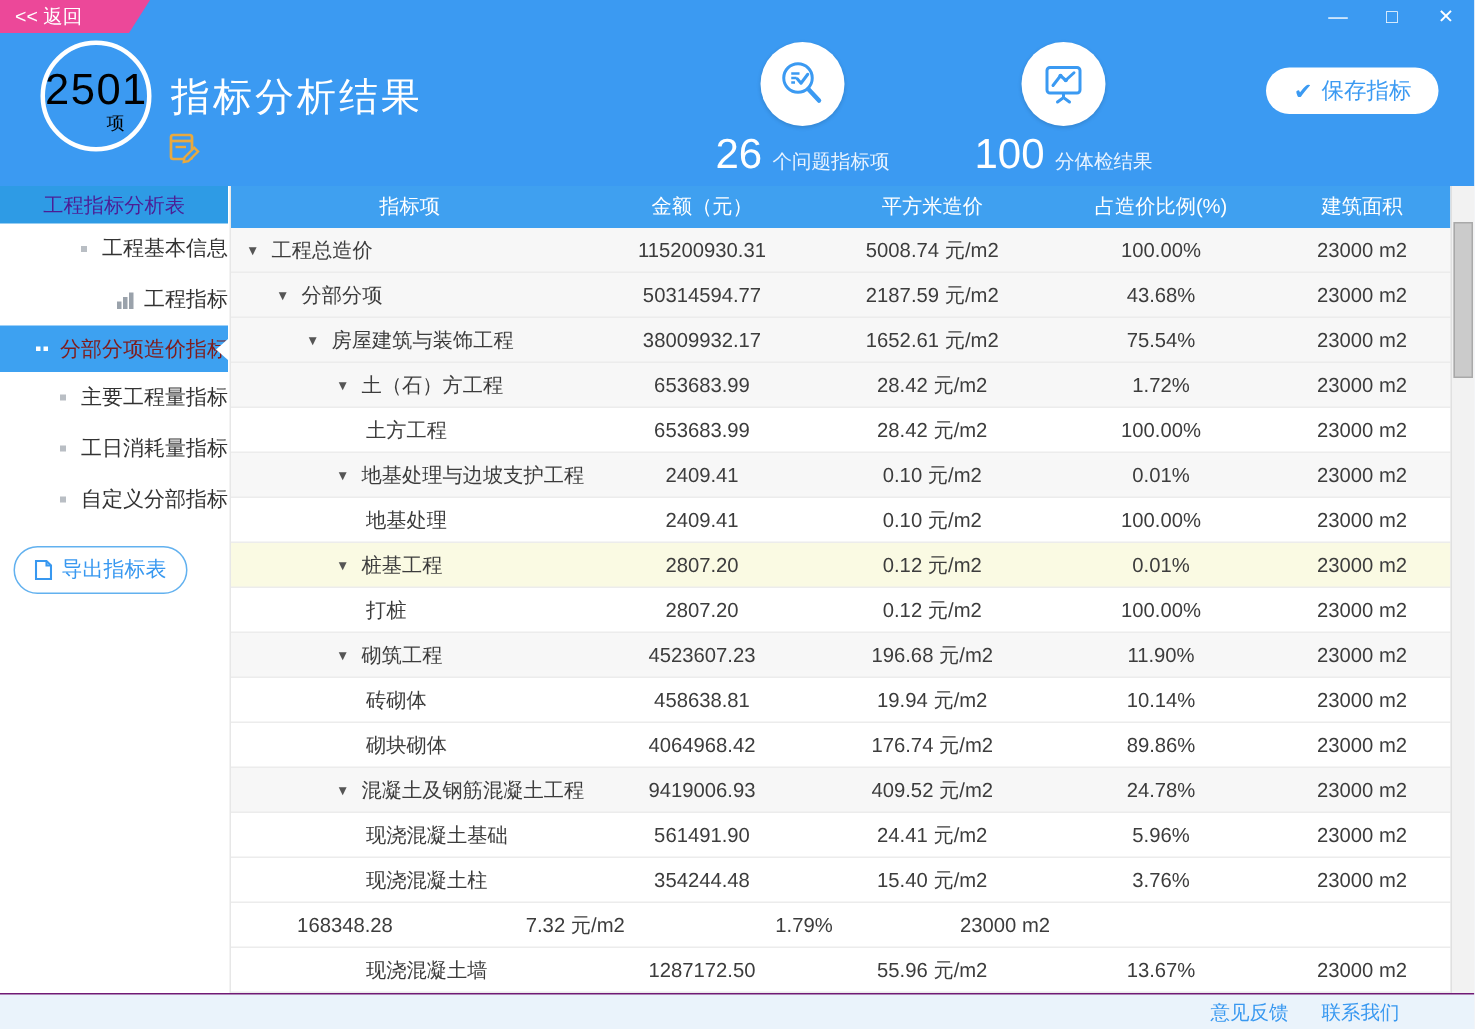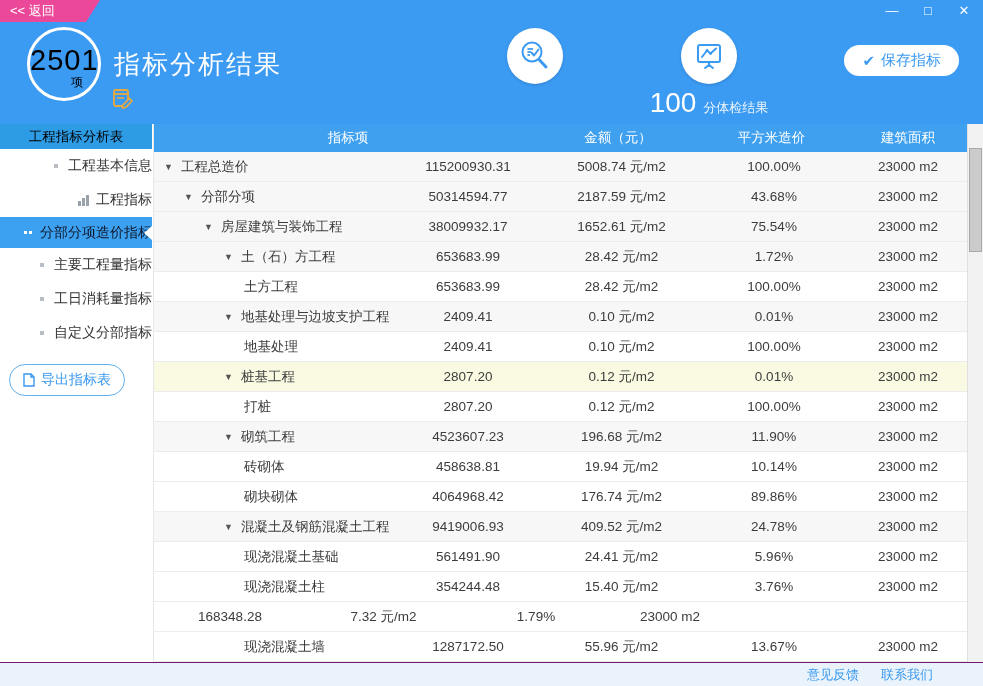--- a/index.html
+++ b/index.html
@@ -26,25 +26,25 @@
   .stat-row { margin-top:3px; display:flex; align-items:baseline; justify-content:center; gap:7px; color:#fff; }
   .stat-value { font-size:28px; font-weight:400; }
   .stat-label { font-size:13px; color:#eaf4ff; }
   .save-btn { position:absolute; right:24px; top:45px; height:31px; padding:0 18px; background:#fff;
     border:none; border-radius:16px; color:#3b9af2; font-size:15px; display:flex; align-items:center; gap:6px;
     cursor:pointer; font-family:inherit; }
   .save-check { font-size:15px; font-weight:bold; }
 
   
   .sidebar { position:absolute; left:0; top:124px; width:152px; bottom:24px; background:#fff; }
-  .sidebar-header { height:25px; line-height:25px; background:#2e9be5; color:#000000; font-size:13.5px; text-align:center; }
+  .sidebar-header { height:25px; line-height:25px; background:#2e9be5; color:#4c1d95; font-size:13.5px; text-align:center; }
   .nav-item { position:relative; height:34px; display:flex; align-items:center; padding-left:13px;
     font-size:14px; color:#333; cursor:pointer;justify-content:flex-end; }
   .nav-item .nav-ico { width:15px; margin-right:5px; display:flex; align-items:flex-end; justify-content:center; }
-  .nav-item.selected { height:31px; background:#3da1f1; color:#0f172a; }
+  .nav-item.selected { height:31px; background:#3da1f1; color:#7f1d1d; }
   .nav-item.selected::after { content:""; position:absolute; right:0; top:50%; margin-top:-7px;
     border-top:7px solid transparent; border-bottom:7px solid transparent; border-right:8px solid #fff; }
   .dot-ico { width:4px; height:4px; background:#b9bec4; }
   .bars-ico { display:flex; align-items:flex-end; gap:1px; }
   .bars-ico i { display:block; width:3px; background:#9aa2ab; }
   .sq-ico { display:flex; gap:2px; }
   .sq-ico i { display:block; width:3px; height:3px; background:#fff; }
   .export-btn { margin:14px 0 0 9px; display:inline-flex; align-items:center; gap:6px; padding:6px 13px;
     background:#fff; border:1px solid #62b1ef; border-radius:16px; color:#3898f0; font-size:14px;
     cursor:pointer; font-family:inherit; }
@@ -109,20 +109,24 @@
       <div class="stat-circle">
         <svg width="34" height="34" viewBox="0 0 34 34">
           <circle cx="14" cy="13" r="9.5" fill="none" stroke="#3b9af2" stroke-width="2"></circle>
           <line x1="21" y1="20.5" x2="28" y2="28" stroke="#3b9af2" stroke-width="3" stroke-linecap="round"></line>
           <line x1="9.5" y1="10" x2="15" y2="10" stroke="#3b9af2" stroke-width="1.8"></line>
           <line x1="9.5" y1="13" x2="13" y2="13" stroke="#3b9af2" stroke-width="1.8"></line>
           <line x1="9.5" y1="16" x2="12" y2="16" stroke="#3b9af2" stroke-width="1.8"></line>
           <path d="M13.5 13.5 L16 16.5 L20.5 10.5" fill="none" stroke="#3b9af2" stroke-width="2" stroke-linecap="round" stroke-linejoin="round"></path>
         </svg>
       </div>
+      <div class="stat-row">
+        <span class="stat-value">26</span>
+        <span class="stat-label">个问题指标项</span>
+      </div>
     </div>
 
     <div class="stat stat-2">
       <div class="stat-circle">
         <svg width="34" height="34" viewBox="0 0 34 34">
           <rect x="6" y="6" width="22" height="17" rx="2" fill="none" stroke="#3b9af2" stroke-width="2"></rect>
           <path d="M10 18 L15 11.5 L18.5 14.5 L24 9.5" fill="none" stroke="#3b9af2" stroke-width="2" stroke-linecap="round" stroke-linejoin="round"></path>
           <circle cx="15" cy="11.5" r="1.4" fill="#3b9af2"></circle>
           <circle cx="18.5" cy="14.5" r="1.4" fill="#3b9af2"></circle>
           <line x1="17" y1="23" x2="17" y2="27" stroke="#3b9af2" stroke-width="2"></line>
@@ -193,20 +197,21 @@
       </svg>
       <span>导出指标表</span>
     </button>
   </div>
 
   <div class="main">
     <div class="thead">
       <div class="th c-name" style="justify-content:center">指标项</div>
       <div class="th c-amount">金额（元）</div>
       <div class="th c-unit">平方米造价</div>
+      <div class="th c-ratio">占造价比例(%)</div>
       <div class="th c-area">建筑面积</div>
     </div>
 
     <div id="table-body">
         <div class="tr parent">
           <div class="td c-name" style="padding-left: 10px;">
             <span class="arrow">▼</span>
             <span>工程总造价</span>
           </div>
           <div class="td c-amount">115200930.31</div>

